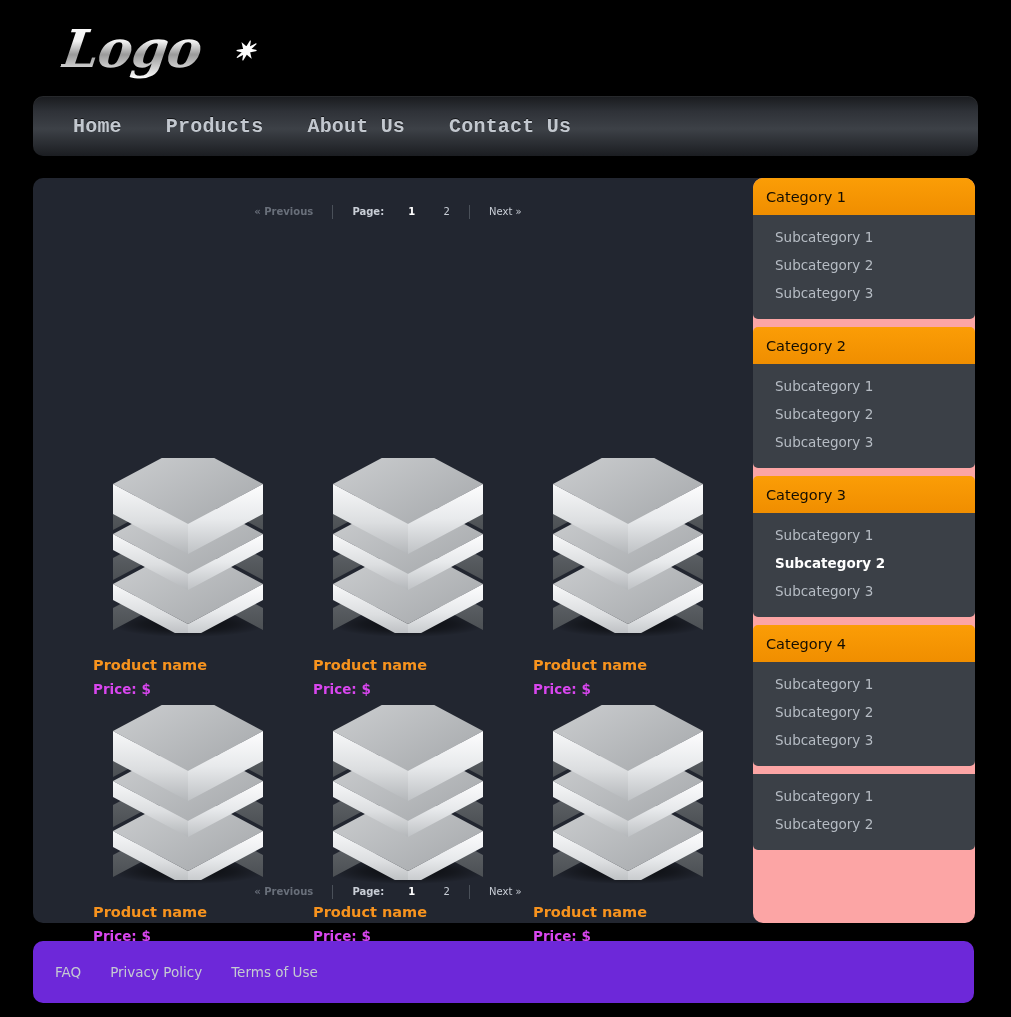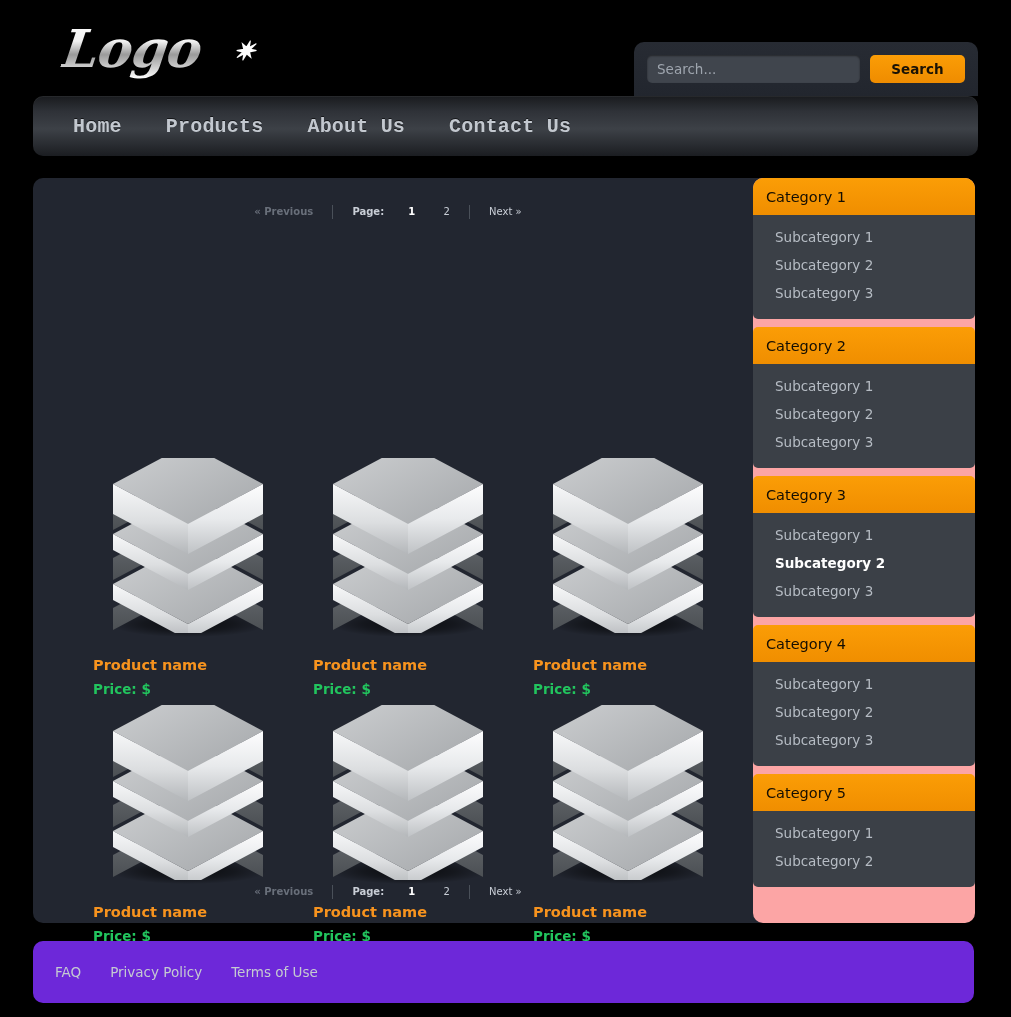--- a/index.html
+++ b/index.html
@@ -204,21 +204,21 @@
 
   .p-name {
     margin-top: 14px;
     color: #f7931e;
     font-size: 14.5px;
     font-weight: bold;
     cursor: pointer;
   }
   .p-price {
     margin-top: 8px;
-    color: #22c55e;
+    color: #d946ef;
     font-size: 13.5px;
     font-weight: bold;
   }
 
   .toolbar-bottom {
     position: absolute;
     left: 0;
     top: 703px;
     width: 710px;
     text-align: center;
@@ -275,24 +275,20 @@
 <body>
 
 <div class="page">
 
   <div class="header">
     <div class="logo">
       <span>Logo</span>
       <span class="logo-star">✷</span>
     </div>
 
-    <div class="search-panel">
-      <input class="search-input" type="text" placeholder="Search..." style="">
-      <button class="search-btn">Search</button>
-    </div>
   </div>
 
   <div class="nav">
     <div class="nav-item">Home</div>
     <div class="nav-item">Products</div>
     <div class="nav-item">About Us</div>
     <div class="nav-item">Contact Us</div>
   </div>
 
   <div class="content">
@@ -547,21 +543,20 @@
     <div class="cat-block">
       <div class="cat-head">Category 4</div>
       <div class="cat-body">
         <div class="sub-item">Subcategory 1</div>
         <div class="sub-item">Subcategory 2</div>
         <div class="sub-item">Subcategory 3</div>
       </div>
     </div>
 
     <div class="cat-block">
-      <div class="cat-head">Category 5</div>
       <div class="cat-body">
         <div class="sub-item">Subcategory 1</div>
         <div class="sub-item">Subcategory 2</div>
       </div>
     </div>
   </div>
 
   <div class="footer">
     <span class="footer-link">FAQ</span>
     <span class="footer-link">Privacy Policy</span>

